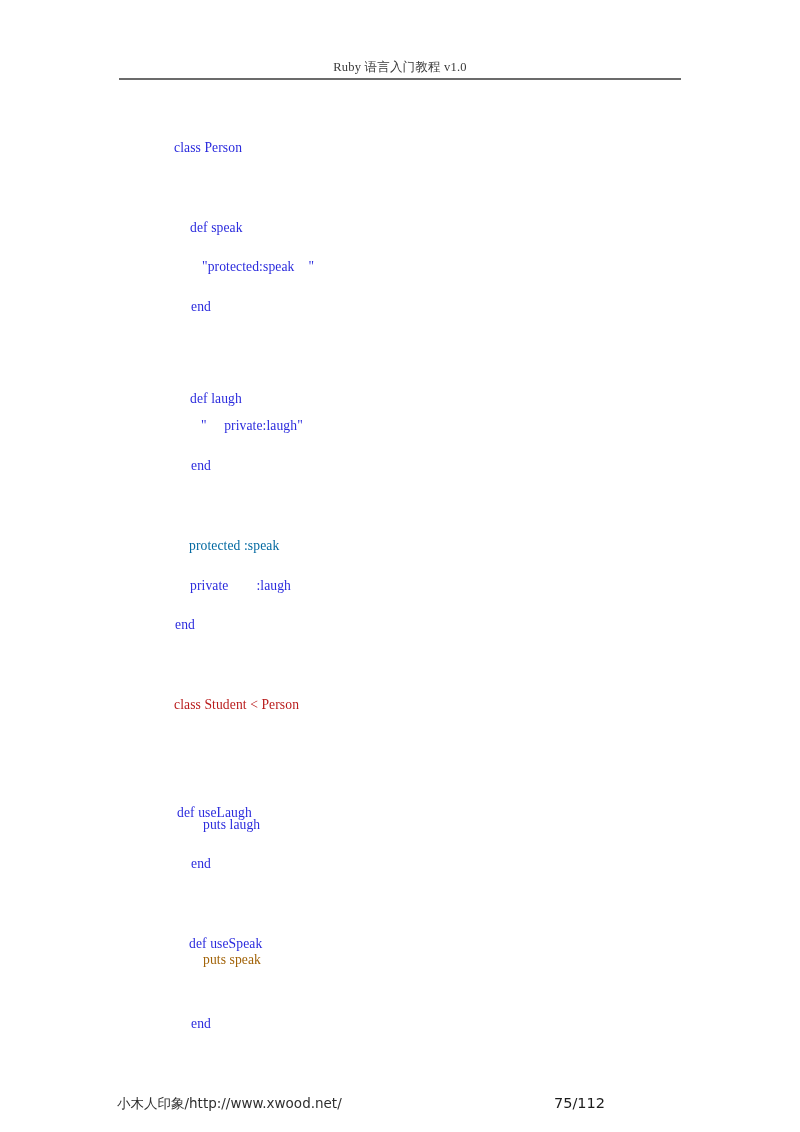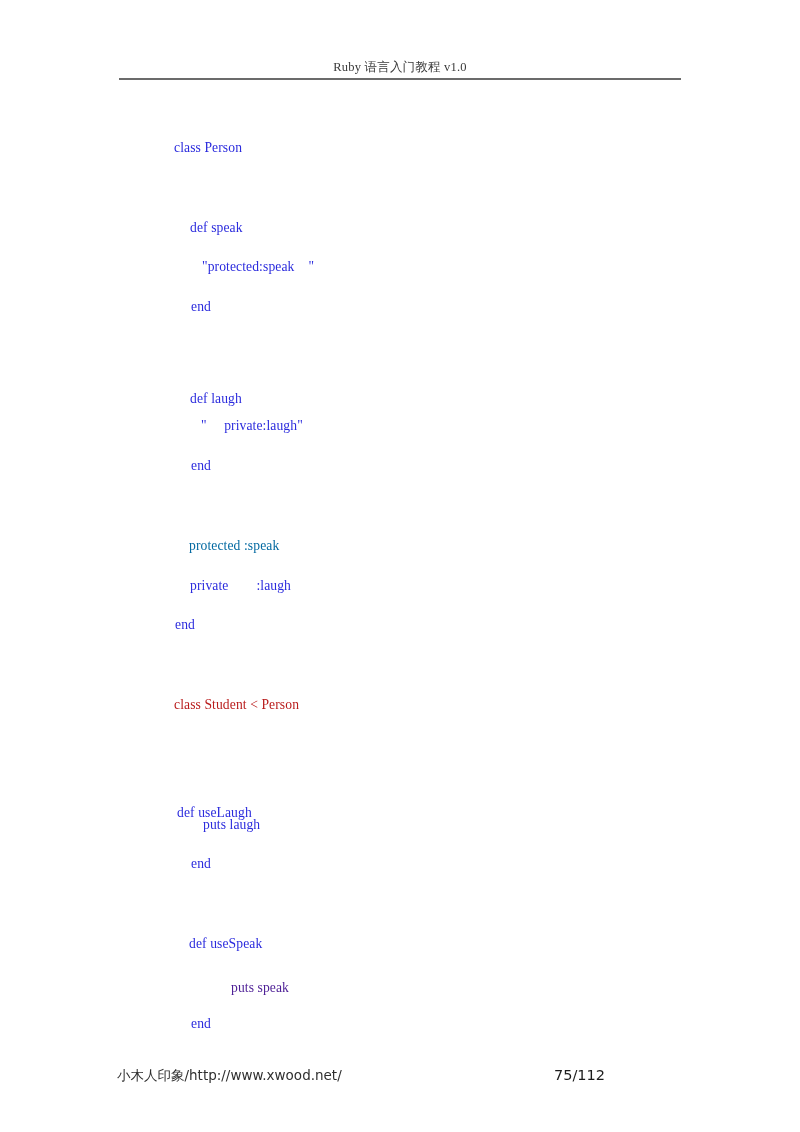--- a/index.html
+++ b/index.html
@@ -59,21 +59,21 @@
     line-height: 16px;
     color: #2b2bdd;
     white-space: pre;
     letter-spacing: 0.1px;
   }
 
   
   #page-footer {
     position: absolute;
     left: 0;
-    top: 1066px;
+    top: 1094px;
     width: 724px;
     height: 30px;
   }
   #footer-source {
     position: absolute;
     left: 117px;
     top: 0px;
     font-family: "DejaVu Sans", "Liberation Sans", sans-serif;
     font-size: 13.5px;
     line-height: 18px;
@@ -108,20 +108,20 @@
     <div class="code-line" style="left: 201px; top: 286px; color: rgb(43, 43, 221);">"     private:laugh"</div>
     <div class="code-line" style="left: 191px; top: 326px; color: rgb(43, 43, 221);">end</div>
     <div class="code-line" style="left: 189px; top: 406px; color: #0369a1; text-align: center;">protected :speak</div>
     <div class="code-line" style="left: 190px; top: 446px; color: rgb(43, 43, 221);">private        :laugh</div>
     <div class="code-line" style="left: 175px; top: 485px; color: rgb(43, 43, 221);">end</div>
     <div class="code-line" style="left: 174px; top: 565px; color: #b91c1c;">class Student &lt; Person</div>
     <div class="code-line" style="left: 177px; top: 645px; color: rgb(43, 43, 221); margin-top: 28px;">def useLaugh</div>
     <div class="code-line" style="left: 203px; top: 685px; color: rgb(43, 43, 221);">puts laugh</div>
     <div class="code-line" style="left: 191px; top: 724px; color: rgb(43, 43, 221);">end</div>
     <div class="code-line" style="left: 189px; top: 804px; color: rgb(43, 43, 221);">def useSpeak</div>
-    <div class="code-line" style="left: 203px; top: 848px; color: #4c1d95; margin-left: 28px;">puts speak</div>
+    <div class="code-line" style="left: 203px; top: 820px; color: #a16207;">puts speak</div>
     <div class="code-line" style="left: 191px; top: 884px; color: rgb(43, 43, 221);">end</div>
   </div>
 
 <div id="page-footer">
   <div id="footer-source">小木人印象/http://www.xwood.net/</div>
   <div id="footer-pagenum">75/112</div>
 </div>
 
 </body></html>

